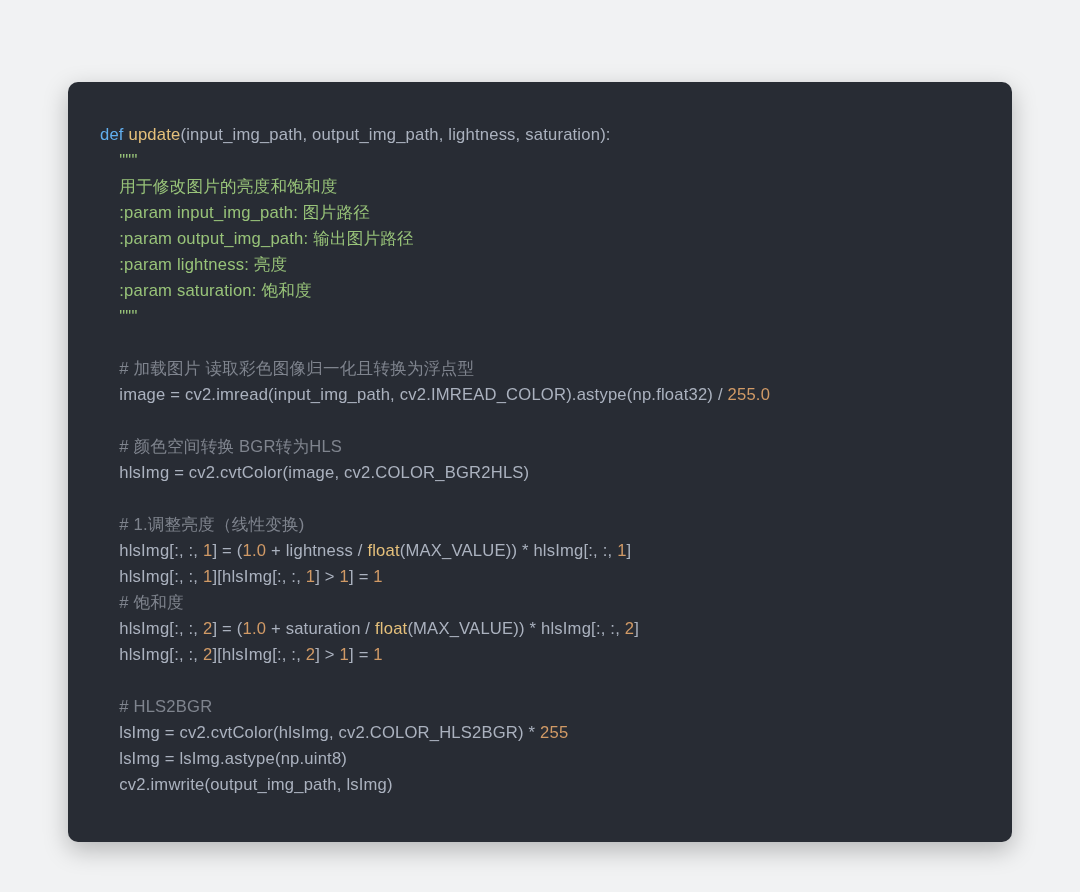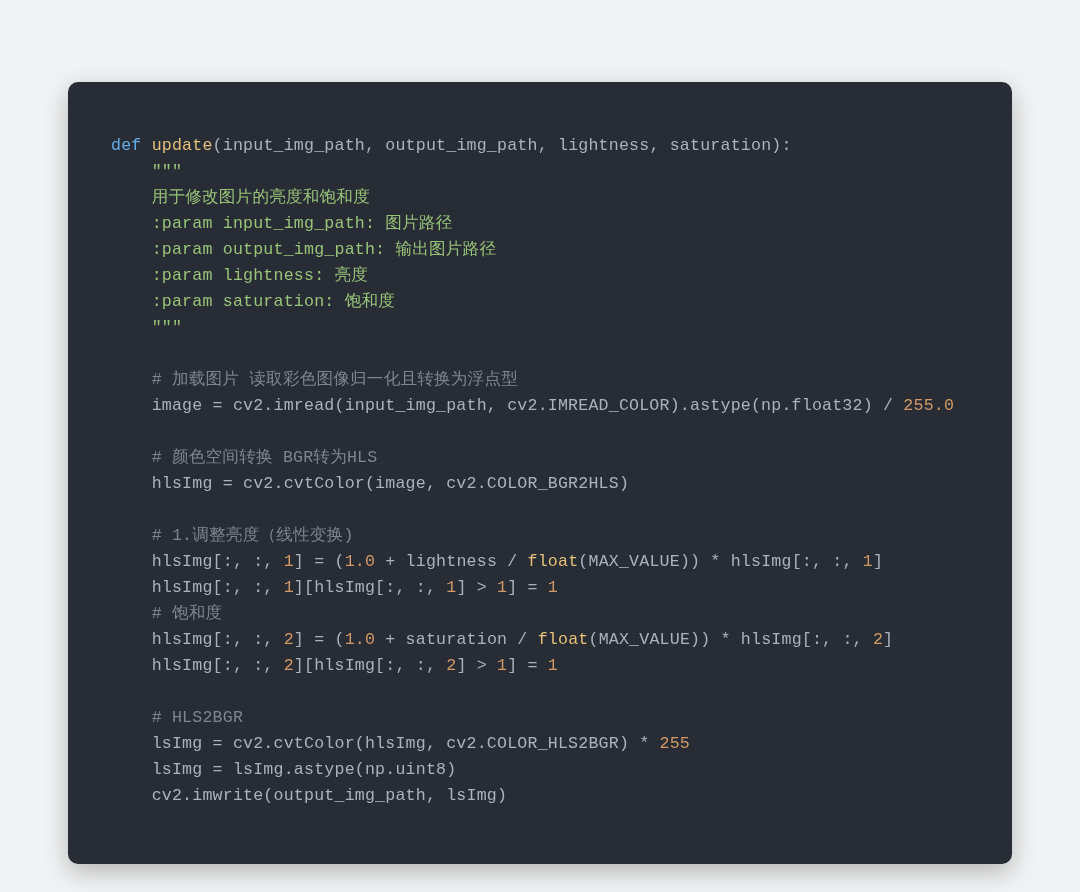--- a/index.html
+++ b/index.html
@@ -25,23 +25,23 @@
     border-radius: 10px;
     box-shadow: 0 8px 24px rgba(0,0,0,0.25);
     padding: 36px 20px 40px 28px;
     box-sizing: border-box;
     color: #abb2bf;
     font-size: 16.6px;
     line-height: 26px;
     letter-spacing: 0.2px;
   }
   pre.code {
-    margin: 15px;
+    margin: 4px;
     white-space: pre;
-    font-family: Liberation Mono, monospace;
+    font-family: Liberation Sans, sans-serif;
   }
   .kw  { color: #61afef; }          
   .fn  { color: #e5c07b; }          
   .pr  { color: #abb2bf; }          
   .sym { color: #abb2bf; }          
   .str { color: #98c379; }          
   .cmt { color: #7f848e; font-style: normal; } 
   .num { color: #d19a66; }          
 </style>
 </head>

